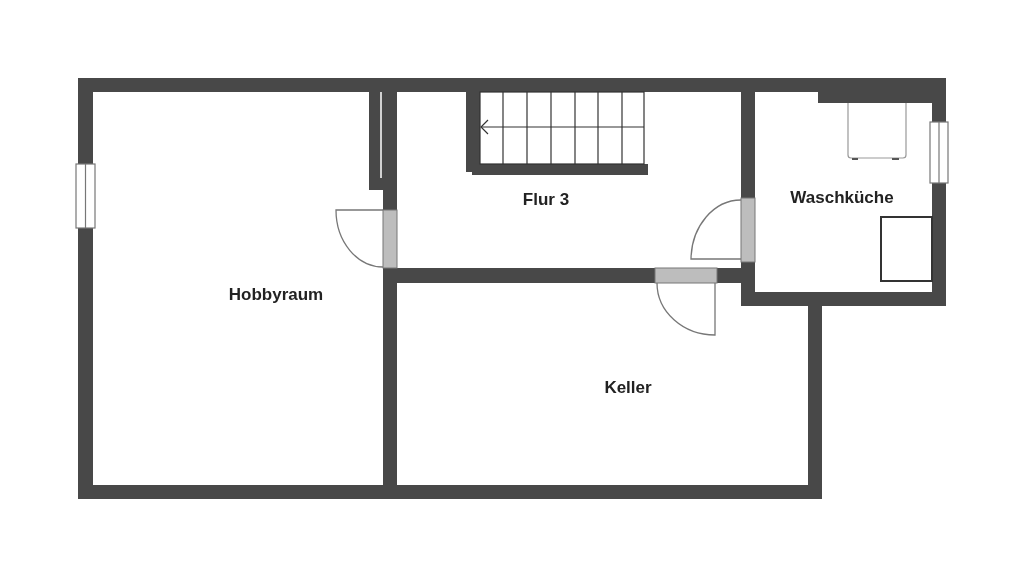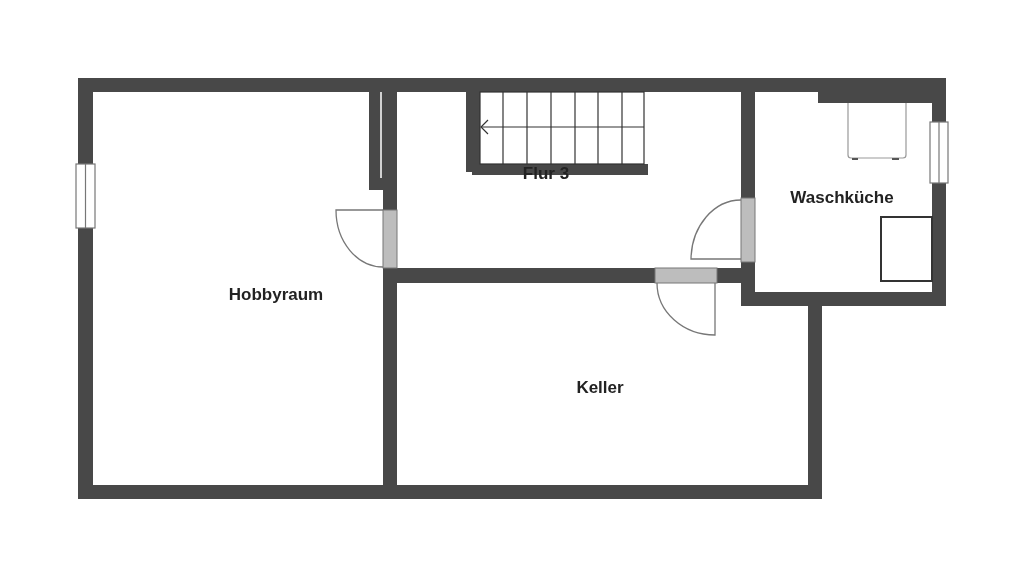--- a/index.html
+++ b/index.html
@@ -83,15 +83,15 @@
     <path d="M848 103 L848 155 Q848 158 851 158 L903 158 Q906 158 906 155 L906 103"></path>
     <line x1="852" y1="159" x2="858" y2="159" stroke="#555555" stroke-width="2"></line>
     <line x1="892" y1="159" x2="899" y2="159" stroke="#555555" stroke-width="2"></line>
   </g>
   <g fill="none" stroke="#333333" stroke-width="2">
     <rect x="881" y="217" width="51" height="64"></rect>
   </g>
 </svg>
 
 <div class="room-label" style="left:236px; top:295px;margin-left:40px;">Hobbyraum</div>
-<div class="room-label" style="left:546px; top:174px;">Flur 3</div>
+<div class="room-label" style="left:546px; top:200px;">Flur 3</div>
 <div class="room-label" style="left:842px; top:198px;text-align:right;">Waschküche</div>
-<div class="room-label" style="left:600px; top:388px;">Keller</div>
+<div class="room-label" style="left:628px; top:388px;">Keller</div>
 
 </body></html>

